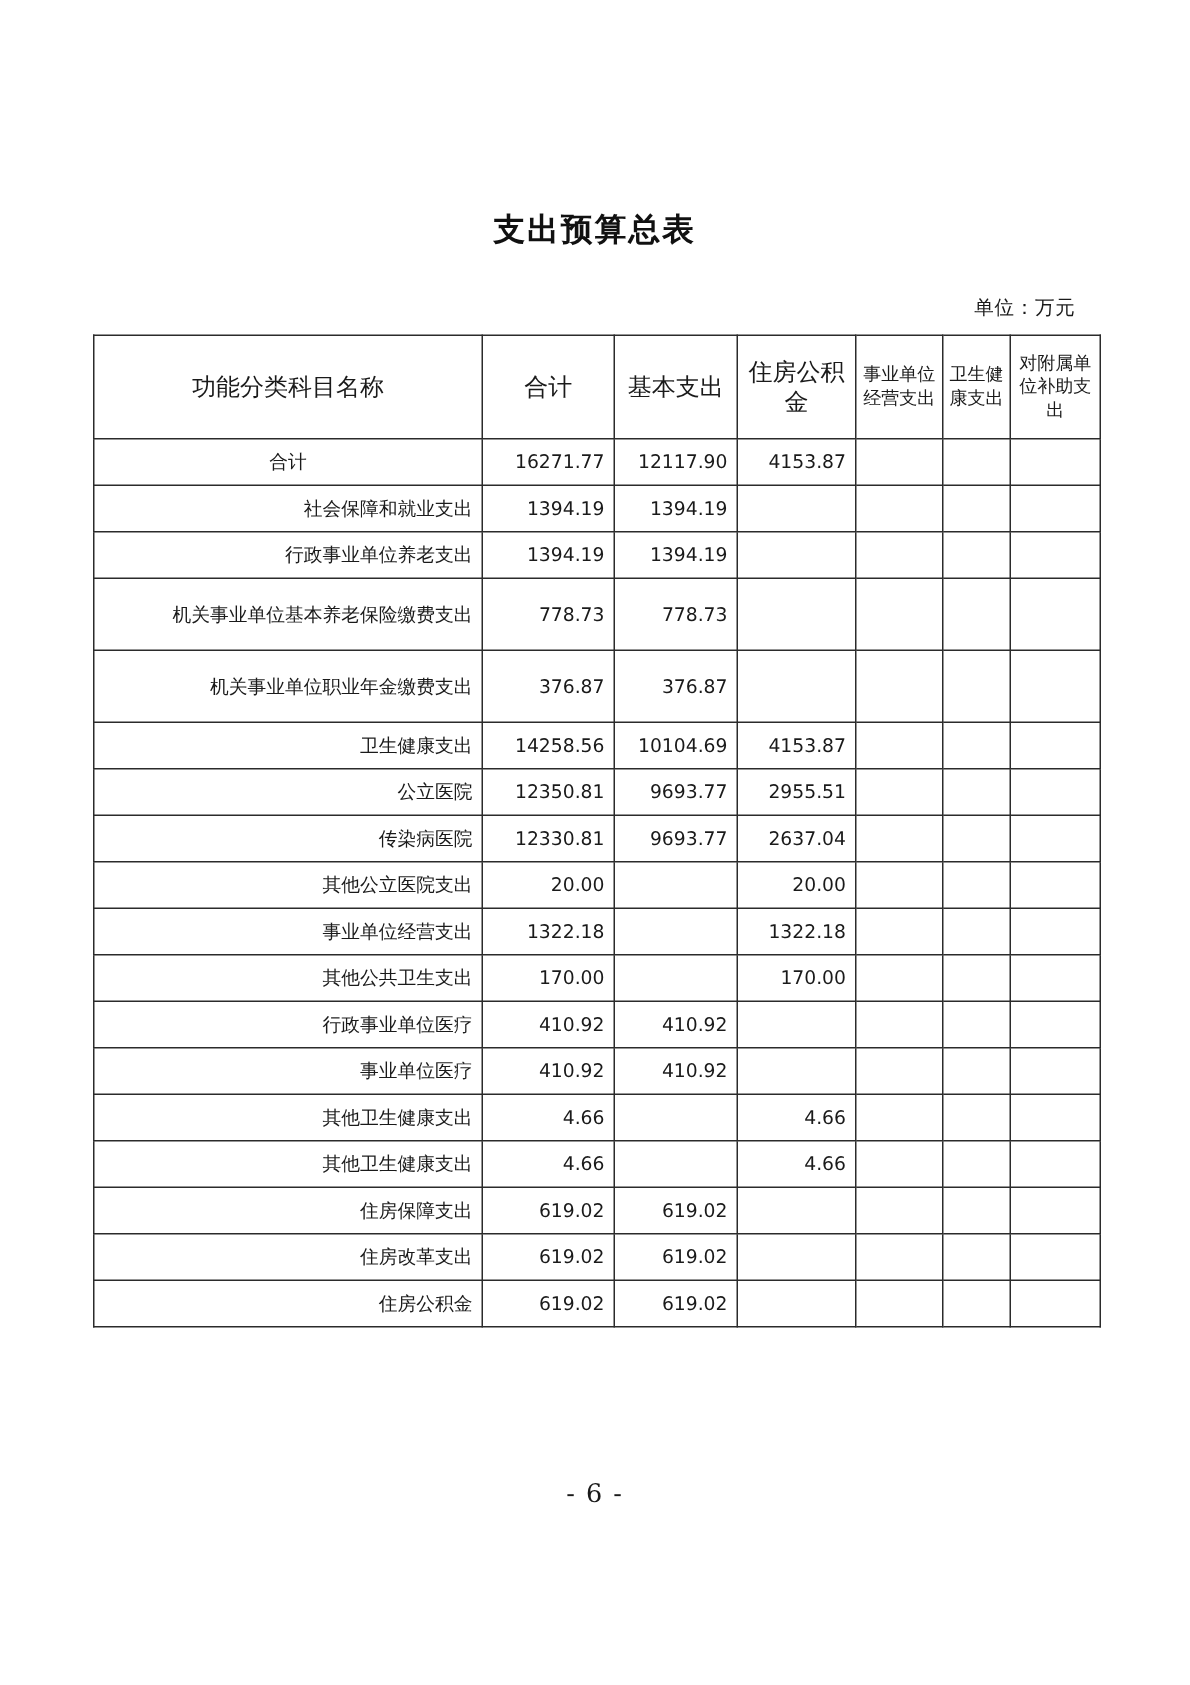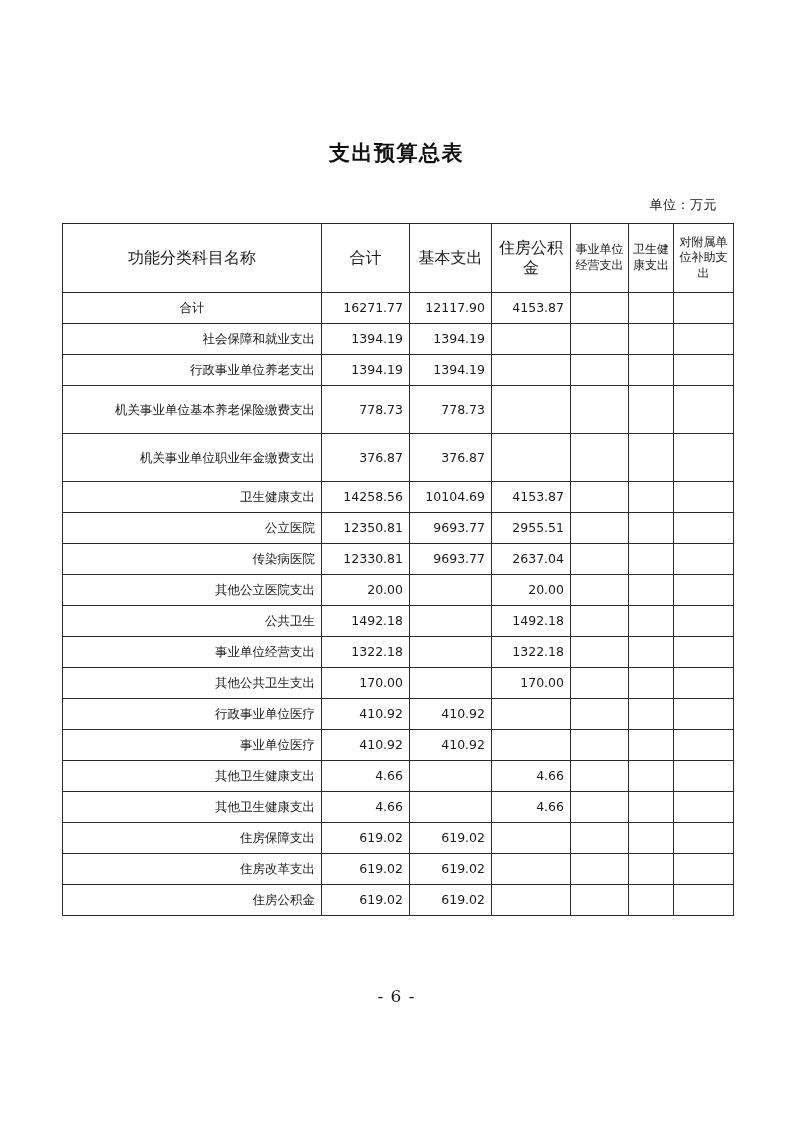--- a/index.html
+++ b/index.html
@@ -212,29 +212,20 @@
         <tr class="r-short">
           <td class="name lvl2">其他公立医院支出</td>
           <td class="num">20.00</td>
           <td class="blank"></td>
           <td class="num">20.00</td>
           <td class="blank"></td>
           <td class="blank"></td>
           <td class="blank"></td>
         </tr>
         <tr class="r-short">
-          <td class="name lvl1">公共卫生</td>
-          <td class="num">1492.18</td>
-          <td class="blank"></td>
-          <td class="num">1492.18</td>
-          <td class="blank"></td>
-          <td class="blank"></td>
-          <td class="blank"></td>
-        </tr>
-        <tr class="r-short">
           <td class="name lvl2">事业单位经营支出</td>
           <td class="num">1322.18</td>
           <td class="blank"></td>
           <td class="num">1322.18</td>
           <td class="blank"></td>
           <td class="blank"></td>
           <td class="blank"></td>
         </tr>
         <tr class="r-short">
           <td class="name lvl2">其他公共卫生支出</td>

